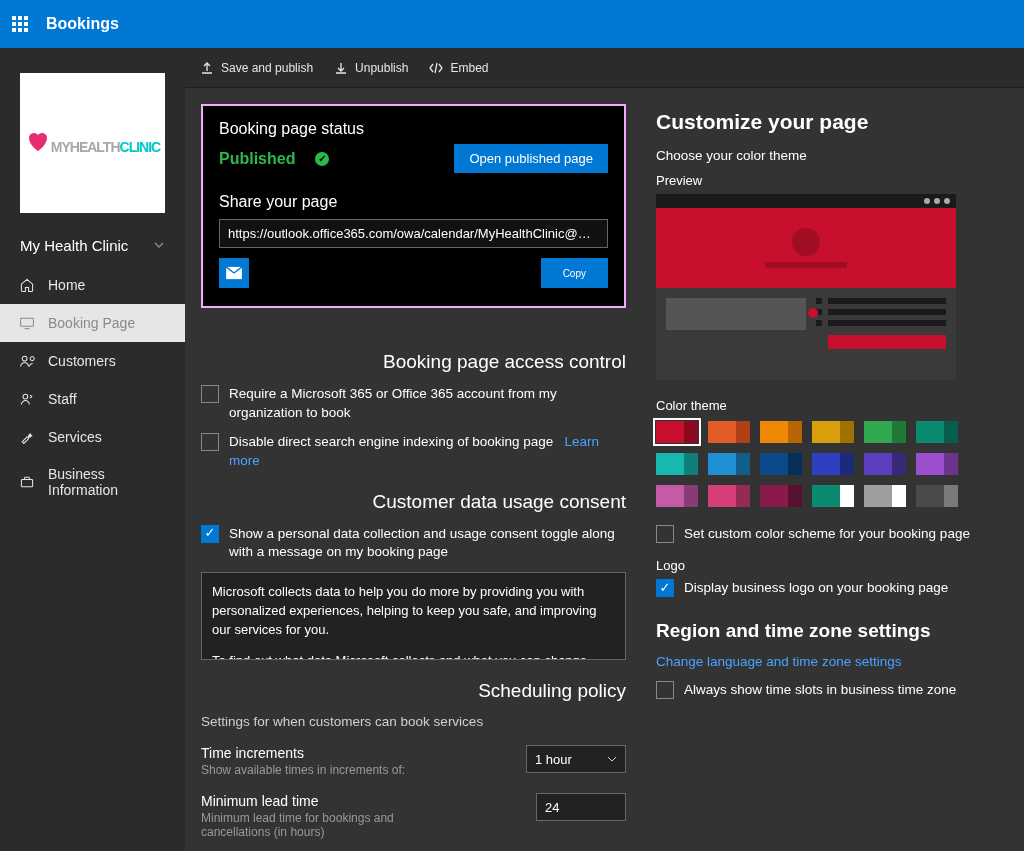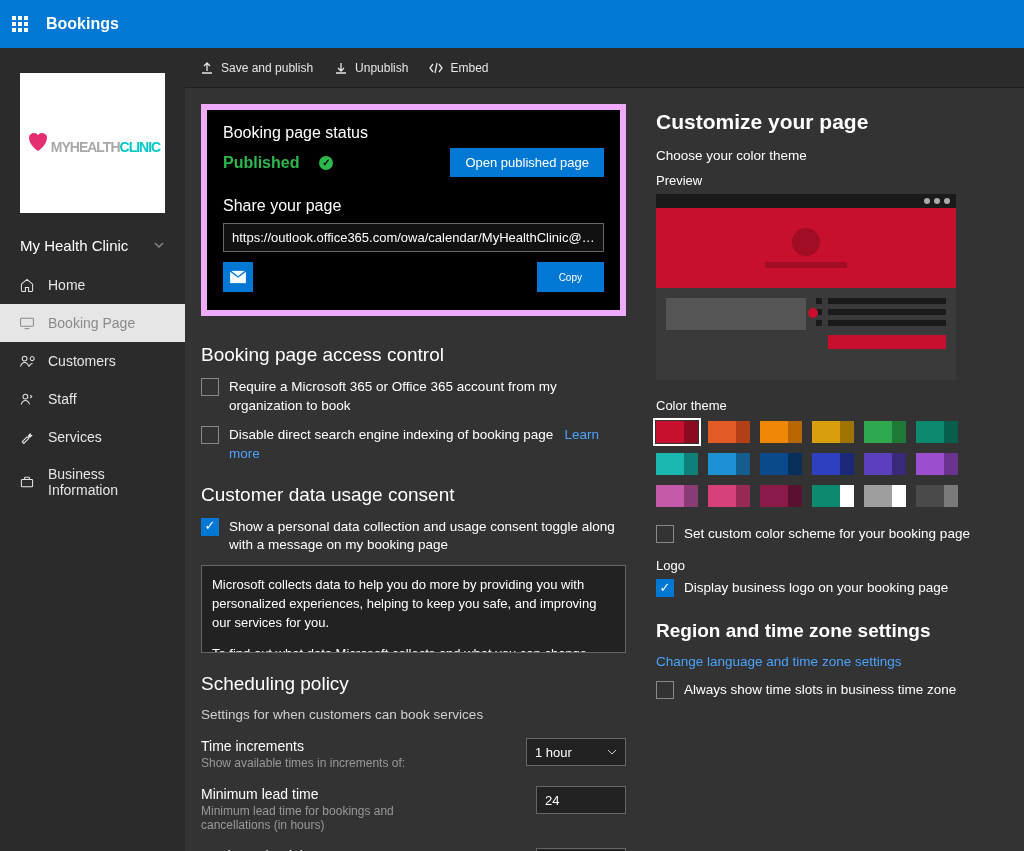--- a/index.html
+++ b/index.html
@@ -31,34 +31,34 @@
 .main { flex: 1; background: #333; overflow-y: auto; }
 .toolbar { height: 40px; background: #2b2b2b; display: flex; align-items: center; gap: 20px; padding-left: 14px; border-bottom: 1px solid #1e1e1e; }
 .tool-btn { display: flex; align-items: center; gap: 6px; color: #e6e6e6; font-size: 12px; cursor: pointer; }
 .tool-icon { width: 16px; height: 16px; }
 .tool-icon svg { width: 16px; height: 16px; stroke: currentColor; fill: none; stroke-width: 1.3; }
 
 .content { display: flex; padding: 16px 0 40px 16px; gap: 30px; }
 .left-col { width: 425px; }
 .right-col { flex: 1; padding-right: 20px; }
 
-.status-card { border: 6px solid #f0abfc; background: #000; padding: 14px 16px 18px; margin-bottom: 28px; }
+.status-card { border: 2px solid #f0abfc; background: #000; padding: 14px 16px 18px; margin-bottom: 43px; }
 .status-title { font-size: 16px; font-weight: 400; margin-bottom: 6px; }
 .status-row { display: flex; align-items: center; justify-content: space-between; margin-bottom: 20px; }
 .status-published { color: #2db84d; font-weight: 600; display: flex; align-items: center; gap: 20px; }
 .status-check { width: 14px; height: 14px; border-radius: 50%; background: #2db84d; display: flex; align-items: center; justify-content: center; font-size: 10px; color: #000; }
 .open-btn { background: #0078d4; color: #fff; border: 1px solid #0078d4; padding: 6px 14px; font-size: 13px; cursor: pointer; }
 .share-title { font-size: 16px; margin-bottom: 8px; }
 .url-input { width: 100%; background: #111; border: 1px solid #666; color: #fff; padding: 6px 8px; font-size: 13px; white-space: nowrap; overflow: hidden; text-overflow: ellipsis; }
 .share-actions { display: flex; justify-content: space-between; margin-top: 10px; }
 .mail-btn { width: 30px; height: 30px; background: #0078d4; display: flex; align-items: center; justify-content: center; cursor: pointer; }
 .mail-btn svg { width: 18px; height: 14px; fill: #fff; }
 .copy-btn { background: #0078d4; color: #fff; border: none; padding: 5px 22px; font-size: 10px; cursor: pointer; }
 
-.section-h { font-size: 19px; font-weight: 400; margin-bottom: 12px; }
+.section-h { font-size: 19px; font-weight: 400; margin-bottom: 12px; text-align: right; }
 .checkbox-row { display: flex; gap: 10px; margin-bottom: 10px; font-size: 13.5px; line-height: 1.4; }
 .cbx { width: 18px; height: 18px; border: 1px solid #888; flex-shrink: 0; cursor: pointer; display: flex; align-items: center; justify-content: center; }
 .cbx.checked { background: #0078d4; border-color: #0078d4; }
 .cbx.checked::after { content: "✓"; color: #fff; font-size: 13px; }
 .link-inline { color: #4aa3ff; cursor: pointer; }
 
 .consent-box { border: 1px solid #666; background: #222; padding: 10px; font-size: 13px; line-height: 1.45; height: 88px; overflow-y: scroll; margin-top: 6px; }
 .consent-box p { margin-bottom: 12px; }
 
 .sub-desc { font-size: 13.5px; color: #d0d0d0; margin-bottom: 16px; }

